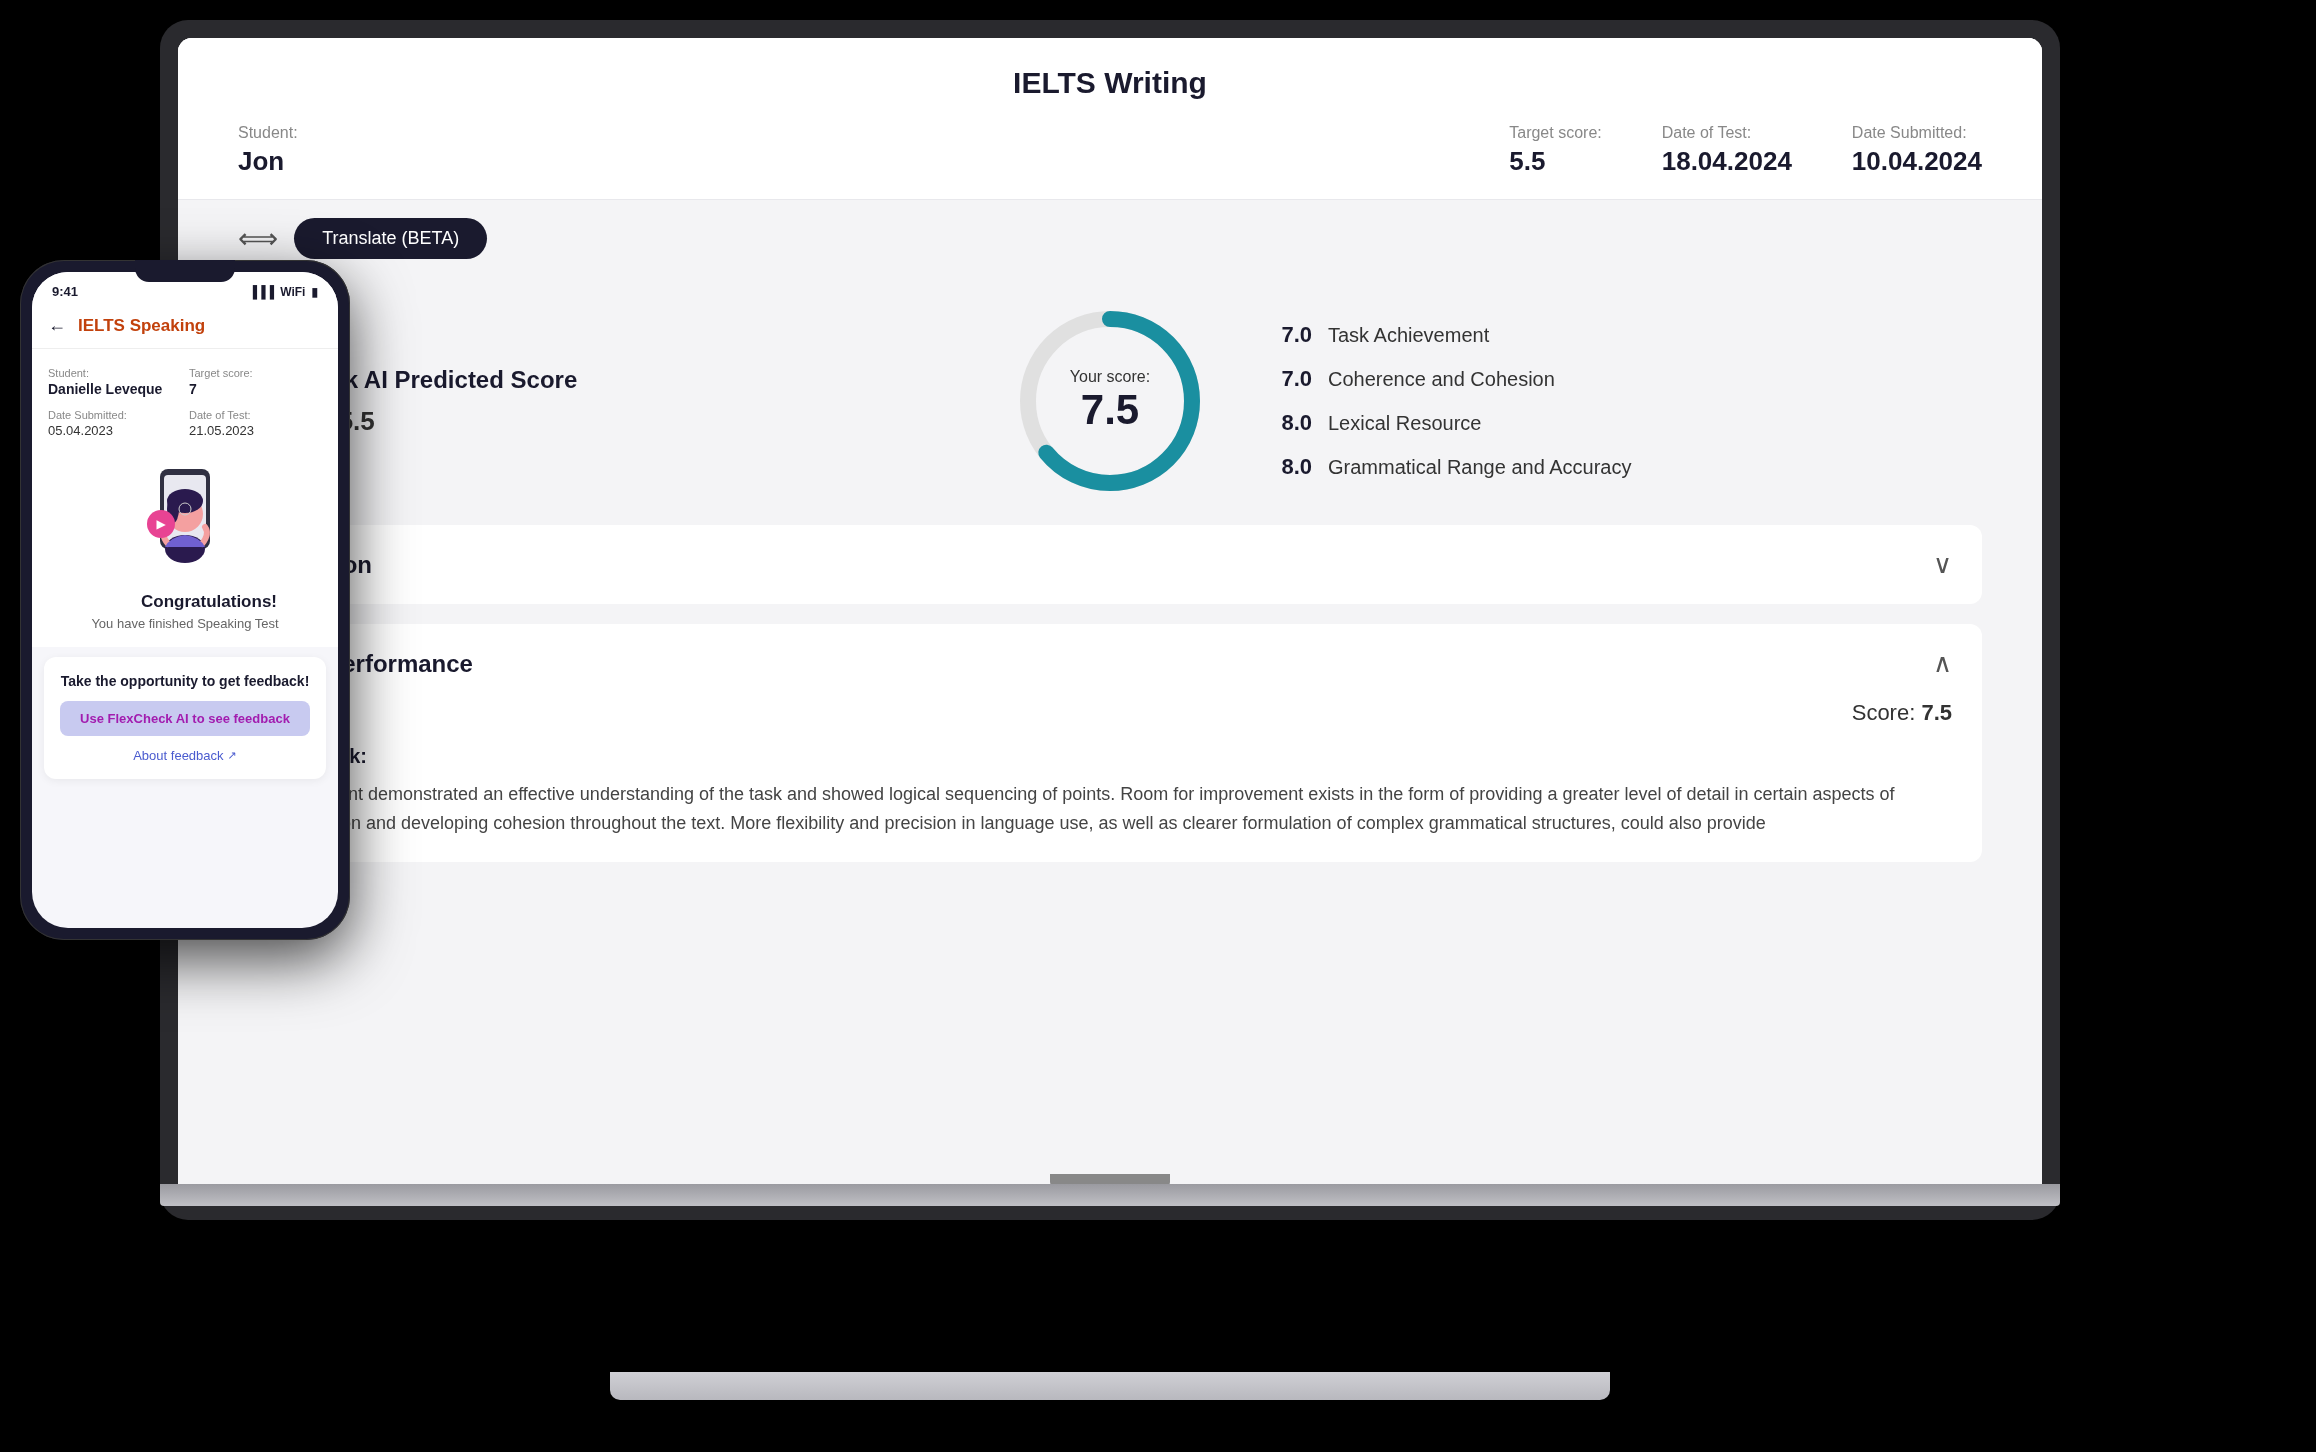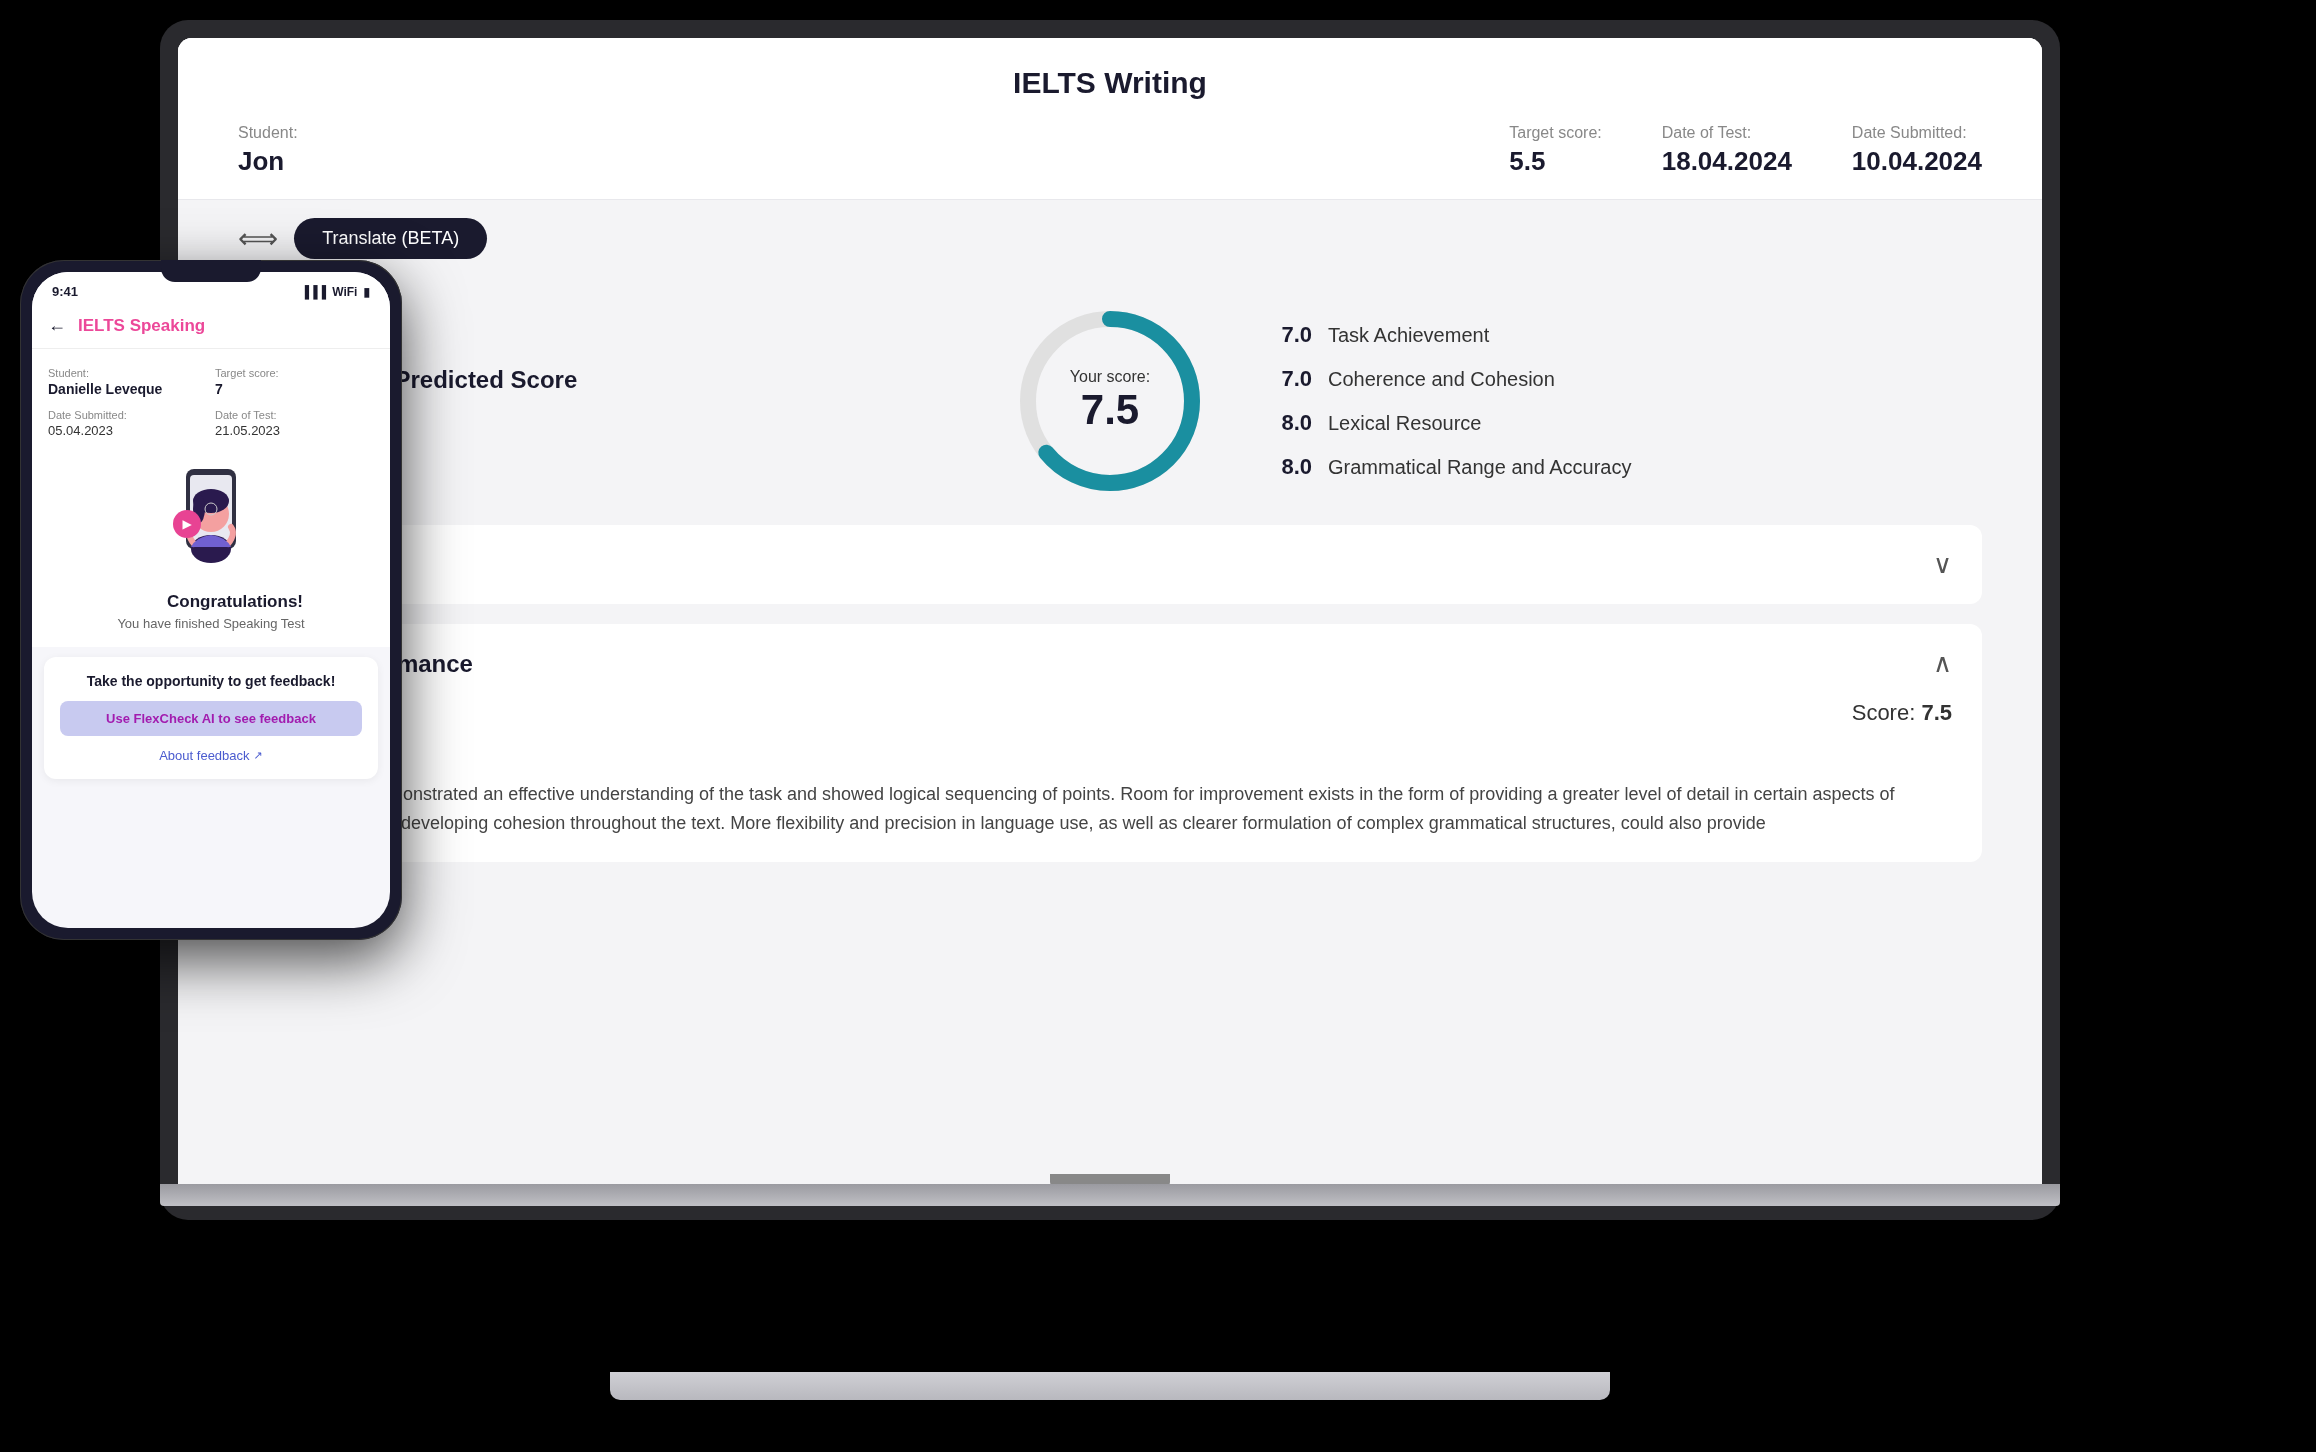--- a/index.html
+++ b/index.html
@@ -293,21 +293,21 @@
       font-size: 18px;
       color: #444;
       line-height: 1.6;
     }
 
     
     .phone-container {
       position: absolute;
       left: 20px;
       top: 260px;
-      width: 382px;
+      width: 330px;
       height: 680px;
       background: #1a1a2e;
       border-radius: 44px;
       padding: 12px;
       box-shadow: 0 20px 60px rgba(0,0,0,0.7), inset 0 0 0 1px #333;
       z-index: 10;
     }
 
     .phone-screen {
       width: 100%;
@@ -347,21 +347,21 @@
     }
 
     .phone-back-btn {
       font-size: 18px;
       color: #1a1a2e;
     }
 
     .phone-title {
       font-size: 17px;
       font-weight: 700;
-      color: #ec4899;
+      color: #c2410c;
     }
 
     .phone-meta {
       background: #fff;
       padding: 14px 16px 10px;
       display: grid;
       grid-template-columns: 1fr 1fr;
       gap: 8px;
     }
 

